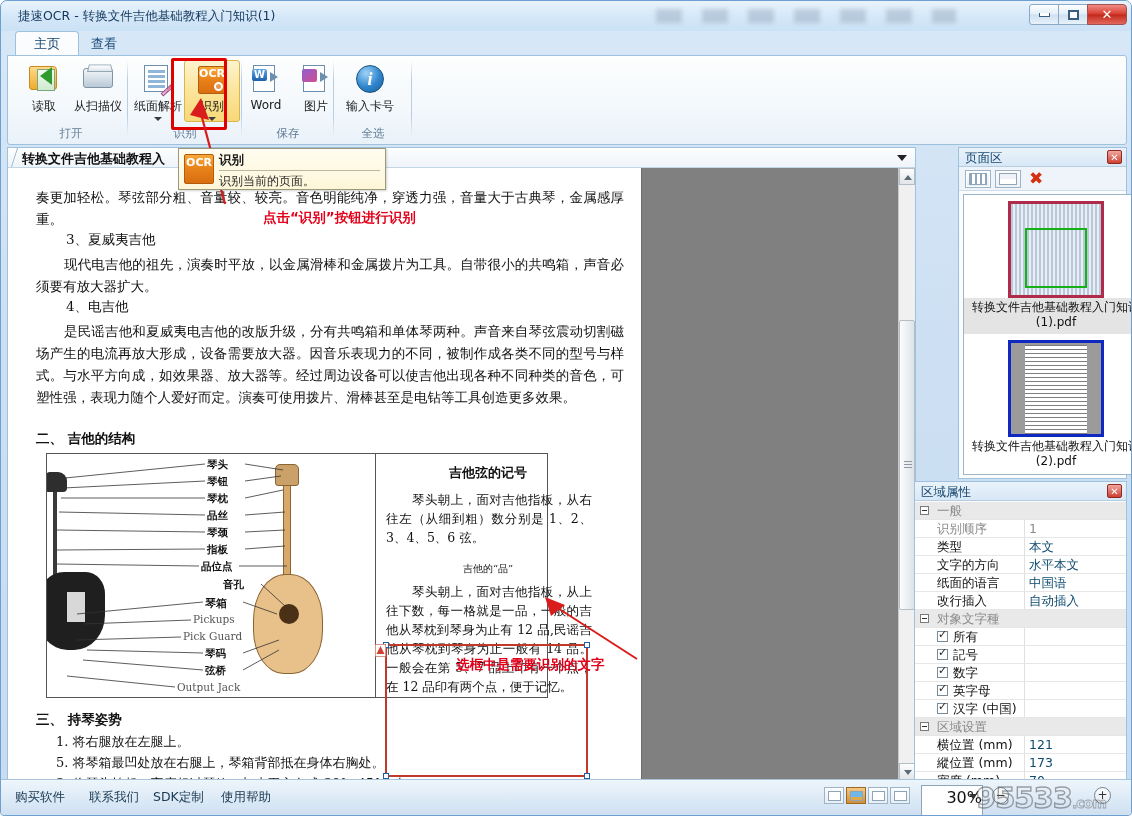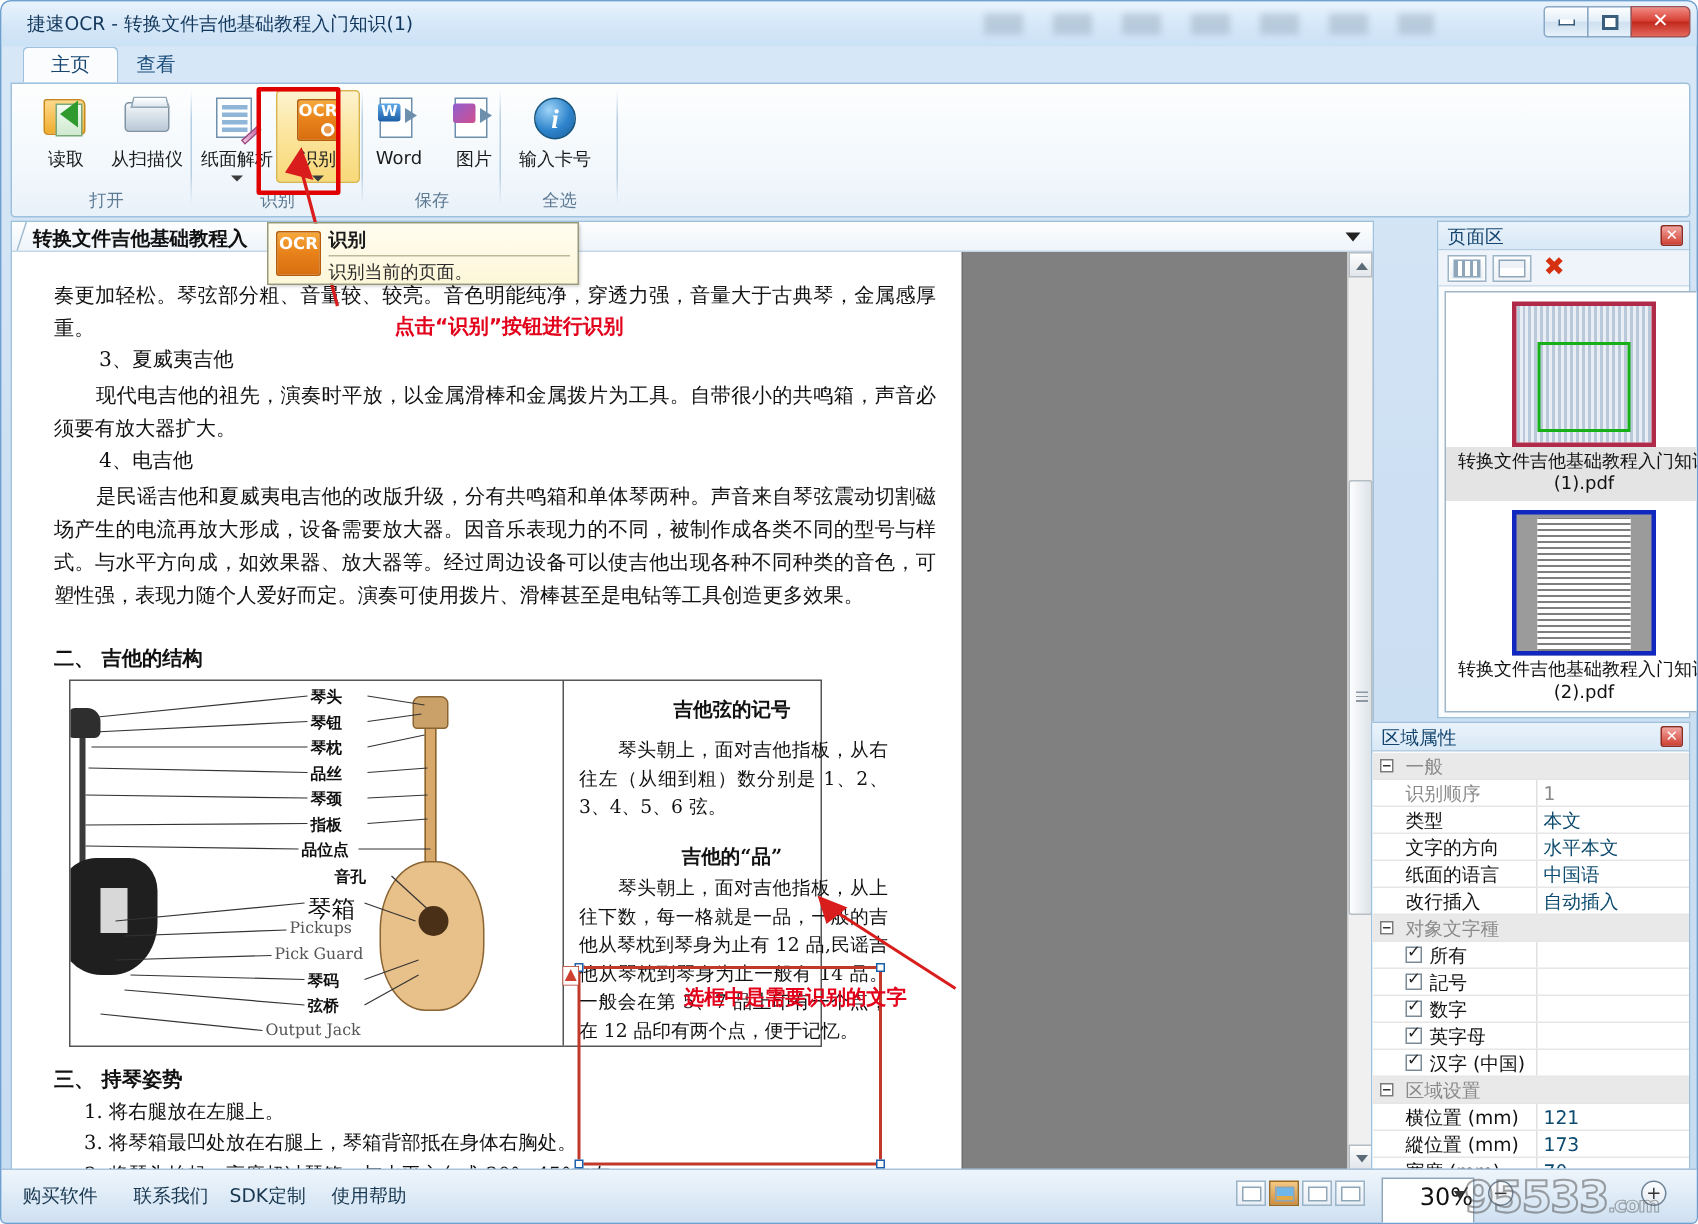--- a/index.html
+++ b/index.html
@@ -445,21 +445,21 @@
             <div style="position:absolute; left:232px; top:150px; width:20px; height:20px; background:#4a3016; border-radius:50%;"></div>
 
             <div class="ptext" style="left:160px; top:4px;  font-size:10.5px; font-weight:bold;">琴头</div>
             <div class="ptext" style="left:160px; top:21px; font-size:10.5px; font-weight:bold;">琴钮</div>
             <div class="ptext" style="left:160px; top:38px; font-size:10.5px; font-weight:bold;">琴枕</div>
             <div class="ptext" style="left:160px; top:55px; font-size:10.5px; font-weight:bold;">品丝</div>
             <div class="ptext" style="left:160px; top:72px; font-size:10.5px; font-weight:bold;">琴颈</div>
             <div class="ptext" style="left:160px; top:89px; font-size:10.5px; font-weight:bold;">指板</div>
             <div class="ptext" style="left:154px; top:106px; font-size:10.5px; font-weight:bold;">品位点</div>
             <div class="ptext" style="left:176px; top:124px; font-size:10.5px; font-weight:bold;">音孔</div>
-            <div class="ptext" style="left:158px; top:142px; font-size:16px; font-weight:normal;">琴箱</div>
+            <div class="ptext" style="left:158px; top:142px; font-size:11px; font-weight:bold;">琴箱</div>
             <div class="ptext" style="left:146px; top:159px; font-size:10.5px; font-family:'DejaVu Serif',serif; color:#555;">Pickups</div>
             <div class="ptext" style="left:136px; top:176px; font-size:10.5px; font-family:'DejaVu Serif',serif; color:#555;">Pick Guard</div>
             <div class="ptext" style="left:158px; top:193px; font-size:10.5px; font-weight:bold;">琴码</div>
             <div class="ptext" style="left:158px; top:210px; font-size:10.5px; font-weight:bold;">弦桥</div>
             <div class="ptext" style="left:130px; top:227px; font-size:10.5px; font-family:'DejaVu Serif',serif; color:#555;">Output Jack</div>
 
             <svg width="327" height="243" style="position:absolute;left:0;top:0">
               <g stroke="#333" stroke-width="0.8" fill="none">
                 <line x1="18" y1="24" x2="158" y2="10"></line>
                   <line x1="198" y1="10" x2="236" y2="16"></line>
@@ -486,28 +486,28 @@
                   <line x1="196" y1="216" x2="232" y2="196"></line>
                 <line x1="20" y1="222" x2="128" y2="233"></line>
               </g>
             </svg>
           </div>
 
           <div style="position:absolute; left:329px; top:0; width:224px; height:243px;">
             <div class="ptext" style="left:0; top:10px; width:224px; text-align:center; font-size:13px; font-weight:bold;">吉他弦的记号</div>
             <div class="ptext" style="left:10px; top:36px; width:206px; font-size:12.5px; line-height:19px; text-indent:26px; text-align:justify;">琴头朝上，面对吉他指板，从右往左（从细到粗）数分别是 1、2、3、4、5、6 弦。</div>
 
-            <div class="ptext" style="left:0; top:108px; width:224px; text-align:center; font-size:13px; font-weight:bold;">吉他的“品”</div>
+            <div class="ptext" style="left:0; top:108px; width:224px; text-align:center; font-size:10px; font-weight:normal;">吉他的“品”</div>
             <div class="ptext" style="left:10px; top:128px; width:206px; font-size:12.5px; line-height:19px; text-indent:26px; text-align:justify;">琴头朝上，面对吉他指板，从上往下数，每一格就是一品，一般的吉他从琴枕到琴身为止有 12 品,民谣吉他从琴枕到琴身为止一般有 14 品。一般会在第 5、7 品上印有一个点，在 12 品印有两个点，便于记忆。</div>
           </div>
         </div>
 
         <div class="ptext" style="left:28px; top:543px; font-size:13.5px; font-weight:bold;">三、 持琴姿势</div>
         <div class="ptext" style="left:48px; top:563px; width:568px; font-size:13px; line-height:21px;">1.  将右腿放在左腿上。</div>
-        <div class="ptext" style="left:48px; top:584px; width:568px; font-size:13px; line-height:21px;">3.  将琴箱最凹处放在右腿上，琴箱背部抵在身体右胸处。</div>
+        <div class="ptext" style="left:48px; top:584px; width:568px; font-size:13px; line-height:21px;">5.  将琴箱最凹处放在右腿上，琴箱背部抵在身体右胸处。</div>
         <div class="ptext" style="left:48px; top:605px; width:568px; font-size:13px; line-height:21px;">3.  将琴头抬起，高度超过琴箱，与水平方向成 30°~45°左右。</div>
 
         <div id="selbox">
           <svg id="selicon" viewBox="0 0 11 13">
             <rect x="0" y="0" width="11" height="13" fill="#fff" stroke="#b03020"></rect>
             <path d="M5.5 2 L9.5 10 L1.5 10 Z" fill="#d04030"></path>
           </svg>
           <div class="handle" style="left:-4px; top:-4px;"></div>
           <div class="handle" style="right:-4px; top:-4px;"></div>
           <div class="handle" style="left:-4px; bottom:-4px;"></div>

